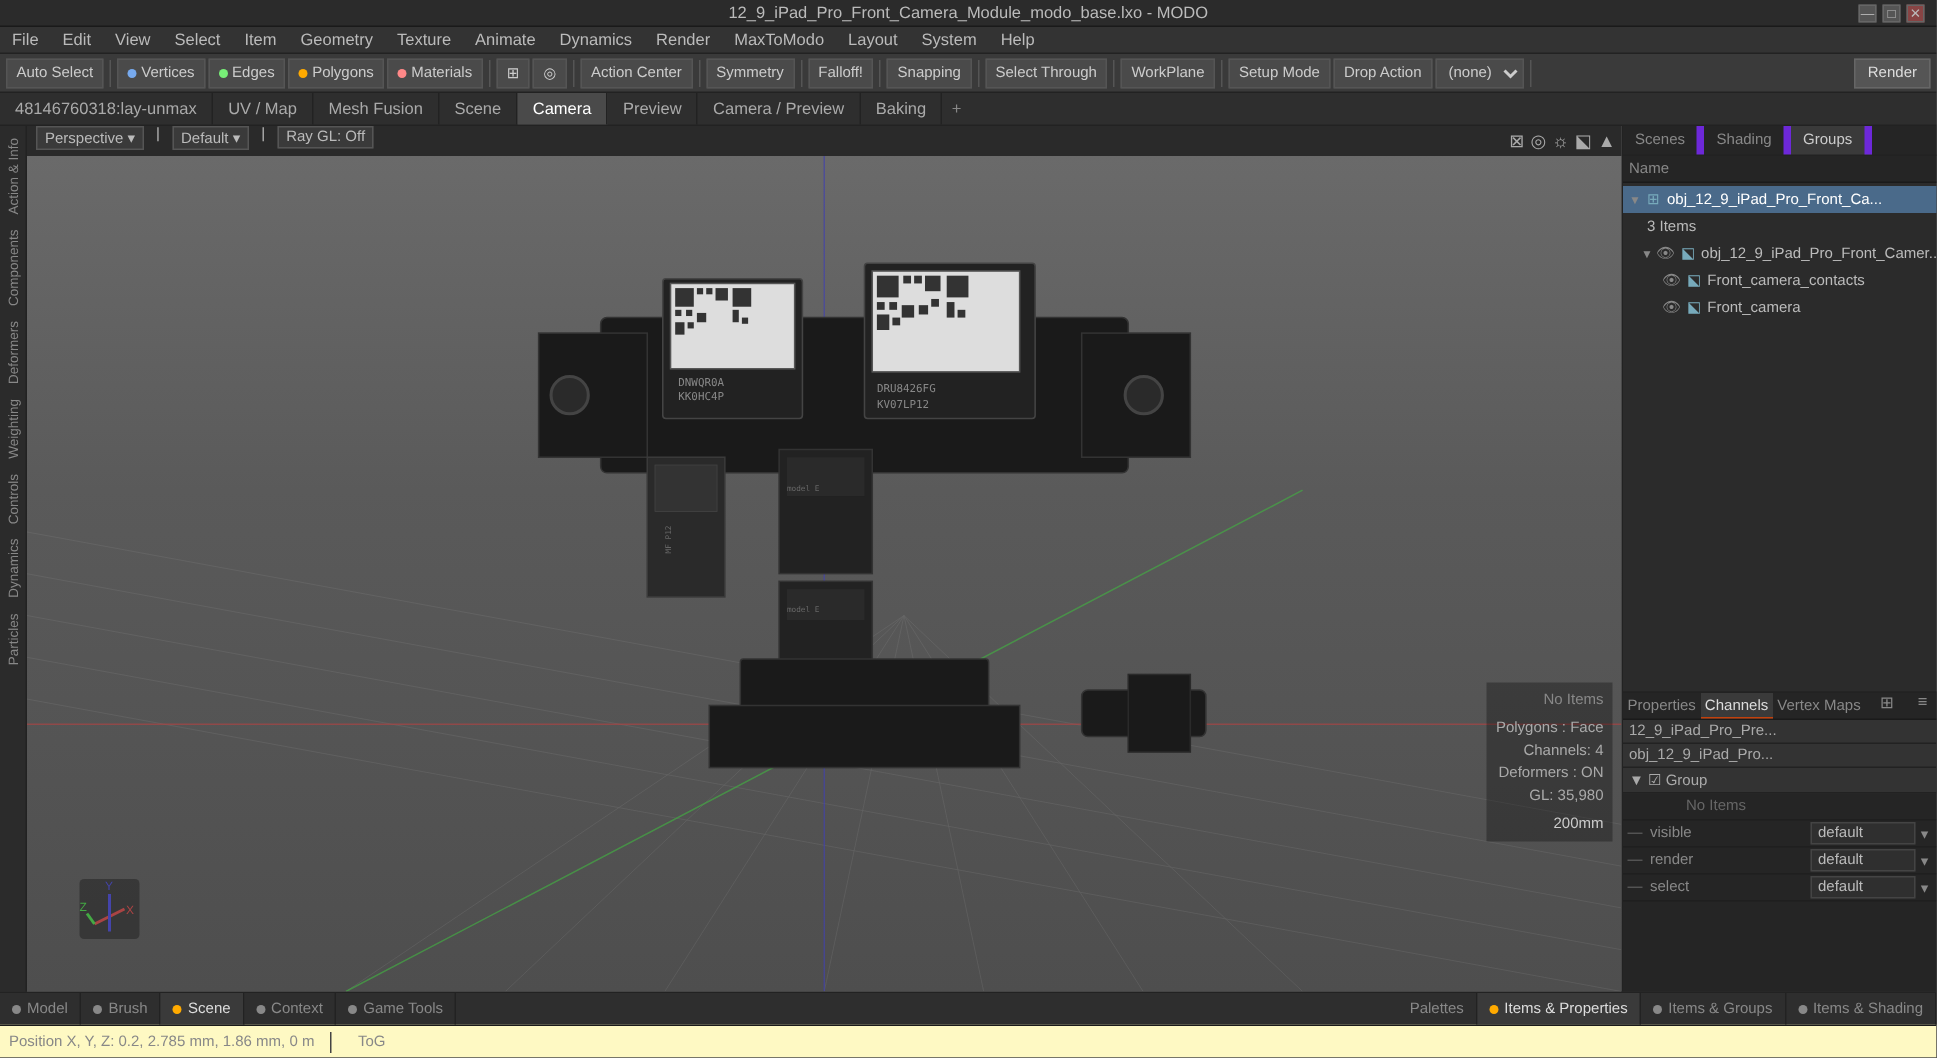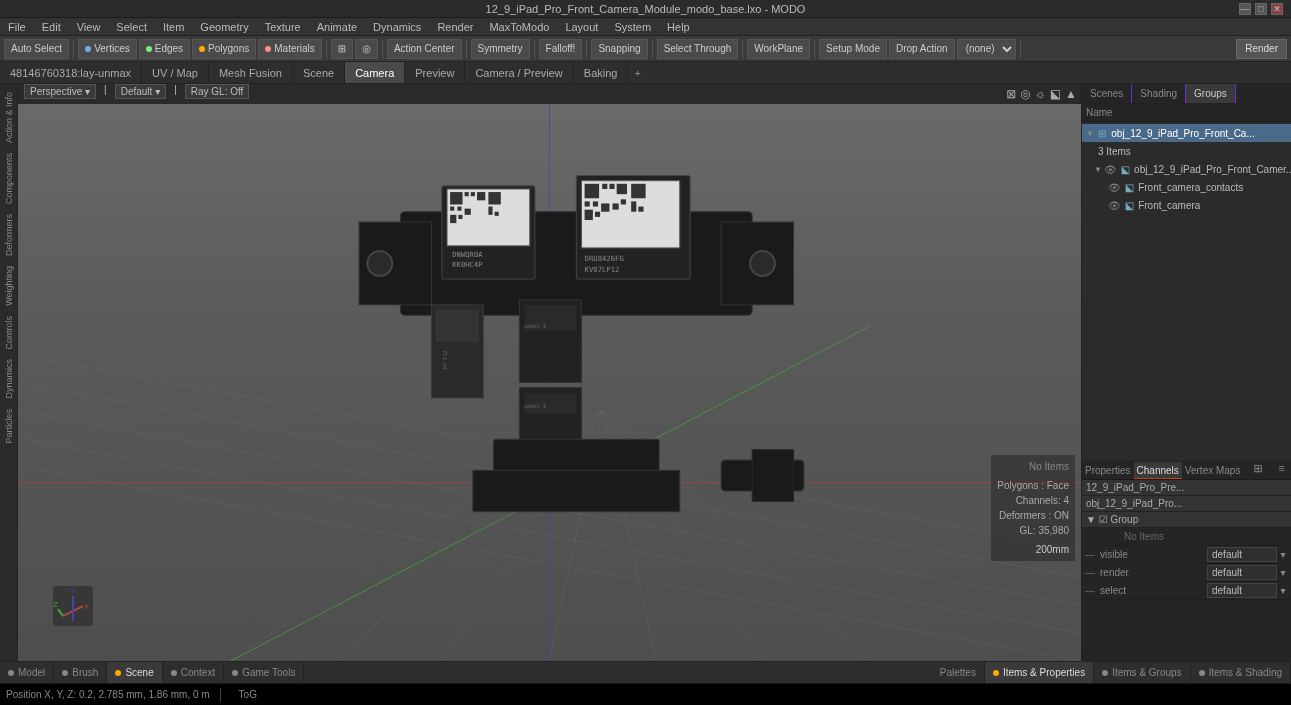--- a/index.html
+++ b/index.html
@@ -207,21 +207,21 @@
       align-items: stretch;
       border-bottom: 1px solid #222;
     }
     .rt-tab {
       padding: 0 8px;
       display: flex;
       align-items: center;
       font-size: 10px;
       color: #888;
       cursor: pointer;
-      border-right: 1px solid #6d28d9;
+      border-right: 5px solid #6d28d9;
       text-align: center;
     }
     .rt-tab.active { background: #3a3a3a; color: #ccc; }
 
     
     #scene-tree {
       flex: 1;
       overflow-y: auto;
       padding: 2px 0;
     }
@@ -352,21 +352,21 @@
       border-right: 1px solid #222;
       gap: 4px;
     }
     .bottom-tab.active { background: #3a3a3a; color: #ddd; }
     .bottom-tab-dot { width: 6px; height: 6px; border-radius: 50%; display: inline-block; }
     .bottom-tab-spacer { flex: 1; }
 
     
     #status-bar {
       height: 22px;
-      background: #000000;
+      background: #fef9c3;
       display: flex;
       align-items: center;
       padding: 0 6px;
       font-size: 10px;
       color: #888;
       border-top: 1px solid #1a1a1a;
       gap: 6px;
     }
     .status-sep { width: 1px; height: 14px; background: #444; margin: 0 4px; }
 

